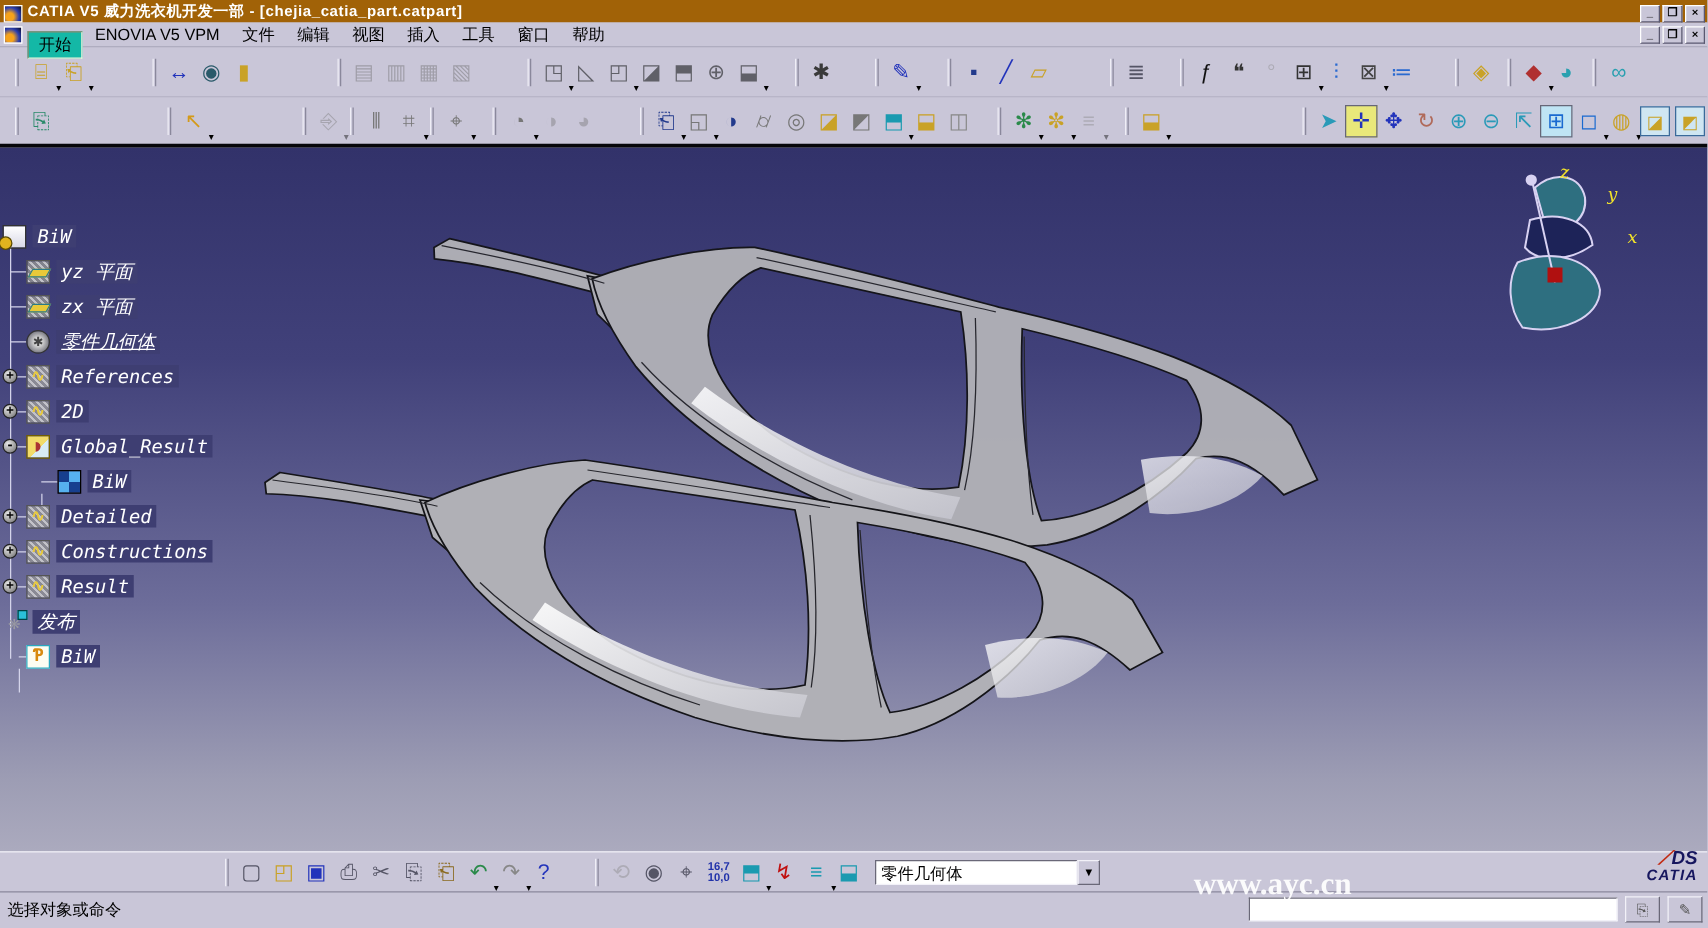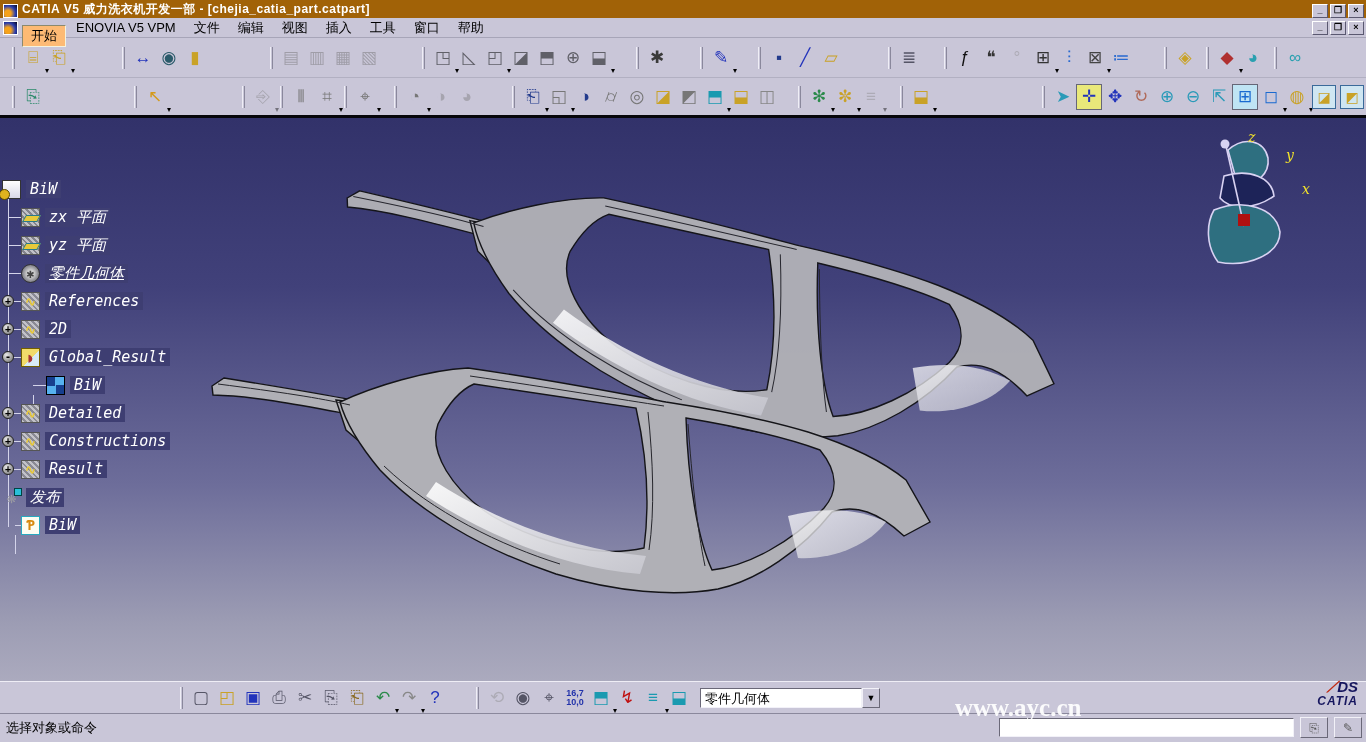--- a/index.html
+++ b/index.html
@@ -14,21 +14,21 @@
   .titlebar .t-text{white-space:nowrap;letter-spacing:.5px;}
   .winbtns{margin-left:auto;display:flex;gap:2px;}
   .wbtn{width:16px;height:14px;background:#c9c6d8;border:1px solid;border-color:#fff #5a5870 #5a5870 #fff;
     color:#000;font-size:9px;line-height:11px;text-align:center;font-weight:bold;}
 
   
   .menubar{height:20px;background:#c9c6d8;display:flex;align-items:center;font-size:13px;
     border-bottom:1px solid #a7a5b8;padding:0 2px;}
   .menu-items{display:flex;align-items:center;gap:2px;}
   .menu-item{padding:1px 8px;white-space:nowrap;color:#000;}
-  .menu-item.active{background:#fdba74;border:1px solid;border-color:#8b896e #f4f2dd #f4f2dd #8b896e;margin-top:16px;}
+  .menu-item.active{background:#14b8a6;border:1px solid;border-color:#8b896e #f4f2dd #f4f2dd #8b896e;margin-top:16px;}
 
   
   .tbrow{display:flex;align-items:center;background:#c9c6d8;}
   .tb1{height:40px;border-bottom:1px solid #b2b0c2;}
   .tb2{height:37px;}
   .tb-group{display:flex;align-items:center;}
   .tb-handle{width:3px;height:22px;margin:0 5px 0 2px;border-left:1px solid #efeef6;
     border-right:1px solid #8a889c;}
   .tb-icon{width:26px;height:26px;display:flex;align-items:center;justify-content:center;
     font-size:17px;position:relative;cursor:default;flex:none;}
@@ -330,25 +330,25 @@
       <div style="left:8px;top:22px;height:330px;"></div>
       <div style="left:33px;top:220px;height:18px;"></div>
       <div style="left:15px;top:360px;height:19px;"></div>
     </div>
   <div class="tree-row lv0">
         <span class="ti part"></span>
         <span class="tree-label">BiW</span>
       </div>
       <div class="tree-row lv1">
         <span class="ti plane"></span>
+        <span class="tree-label">yz 平面</span>
+      </div>
+      <div class="tree-row lv1">
+        <span class="ti plane"></span>
         <span class="tree-label">zx 平面</span>
-      </div>
-      <div class="tree-row lv1">
-        <span class="ti plane"></span>
-        <span class="tree-label">yz 平面</span>
       </div>
       <div class="tree-row lv1">
         <span class="ti body">✱</span>
         <span class="tree-label u">零件几何体</span>
       </div>
       <div class="tree-row lv1">
         <span class="knob">+</span>
         <span class="ti geoset">∿</span>
         <span class="tree-label">References</span>
       </div>

